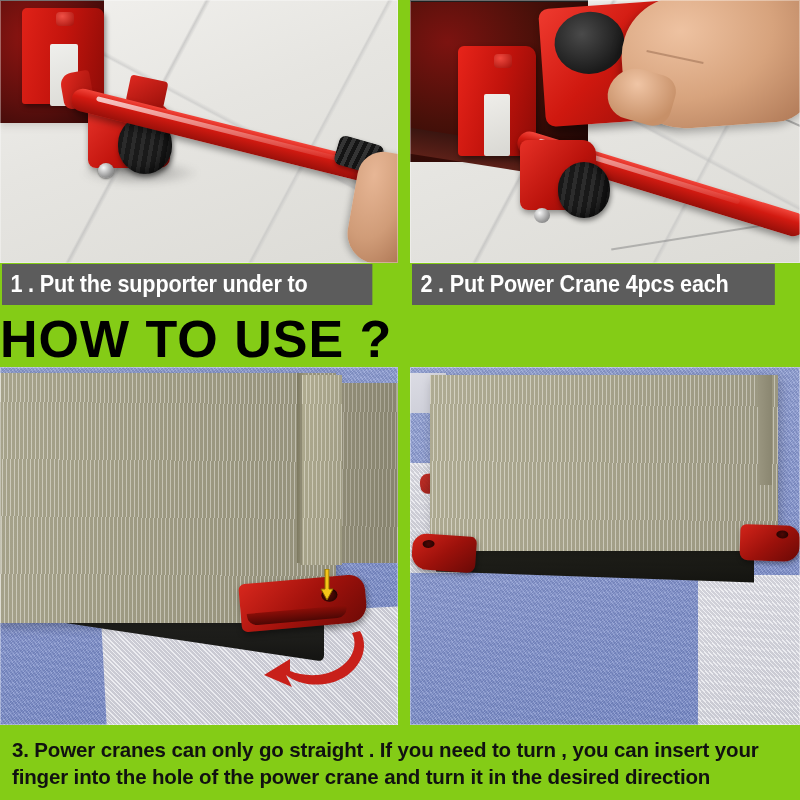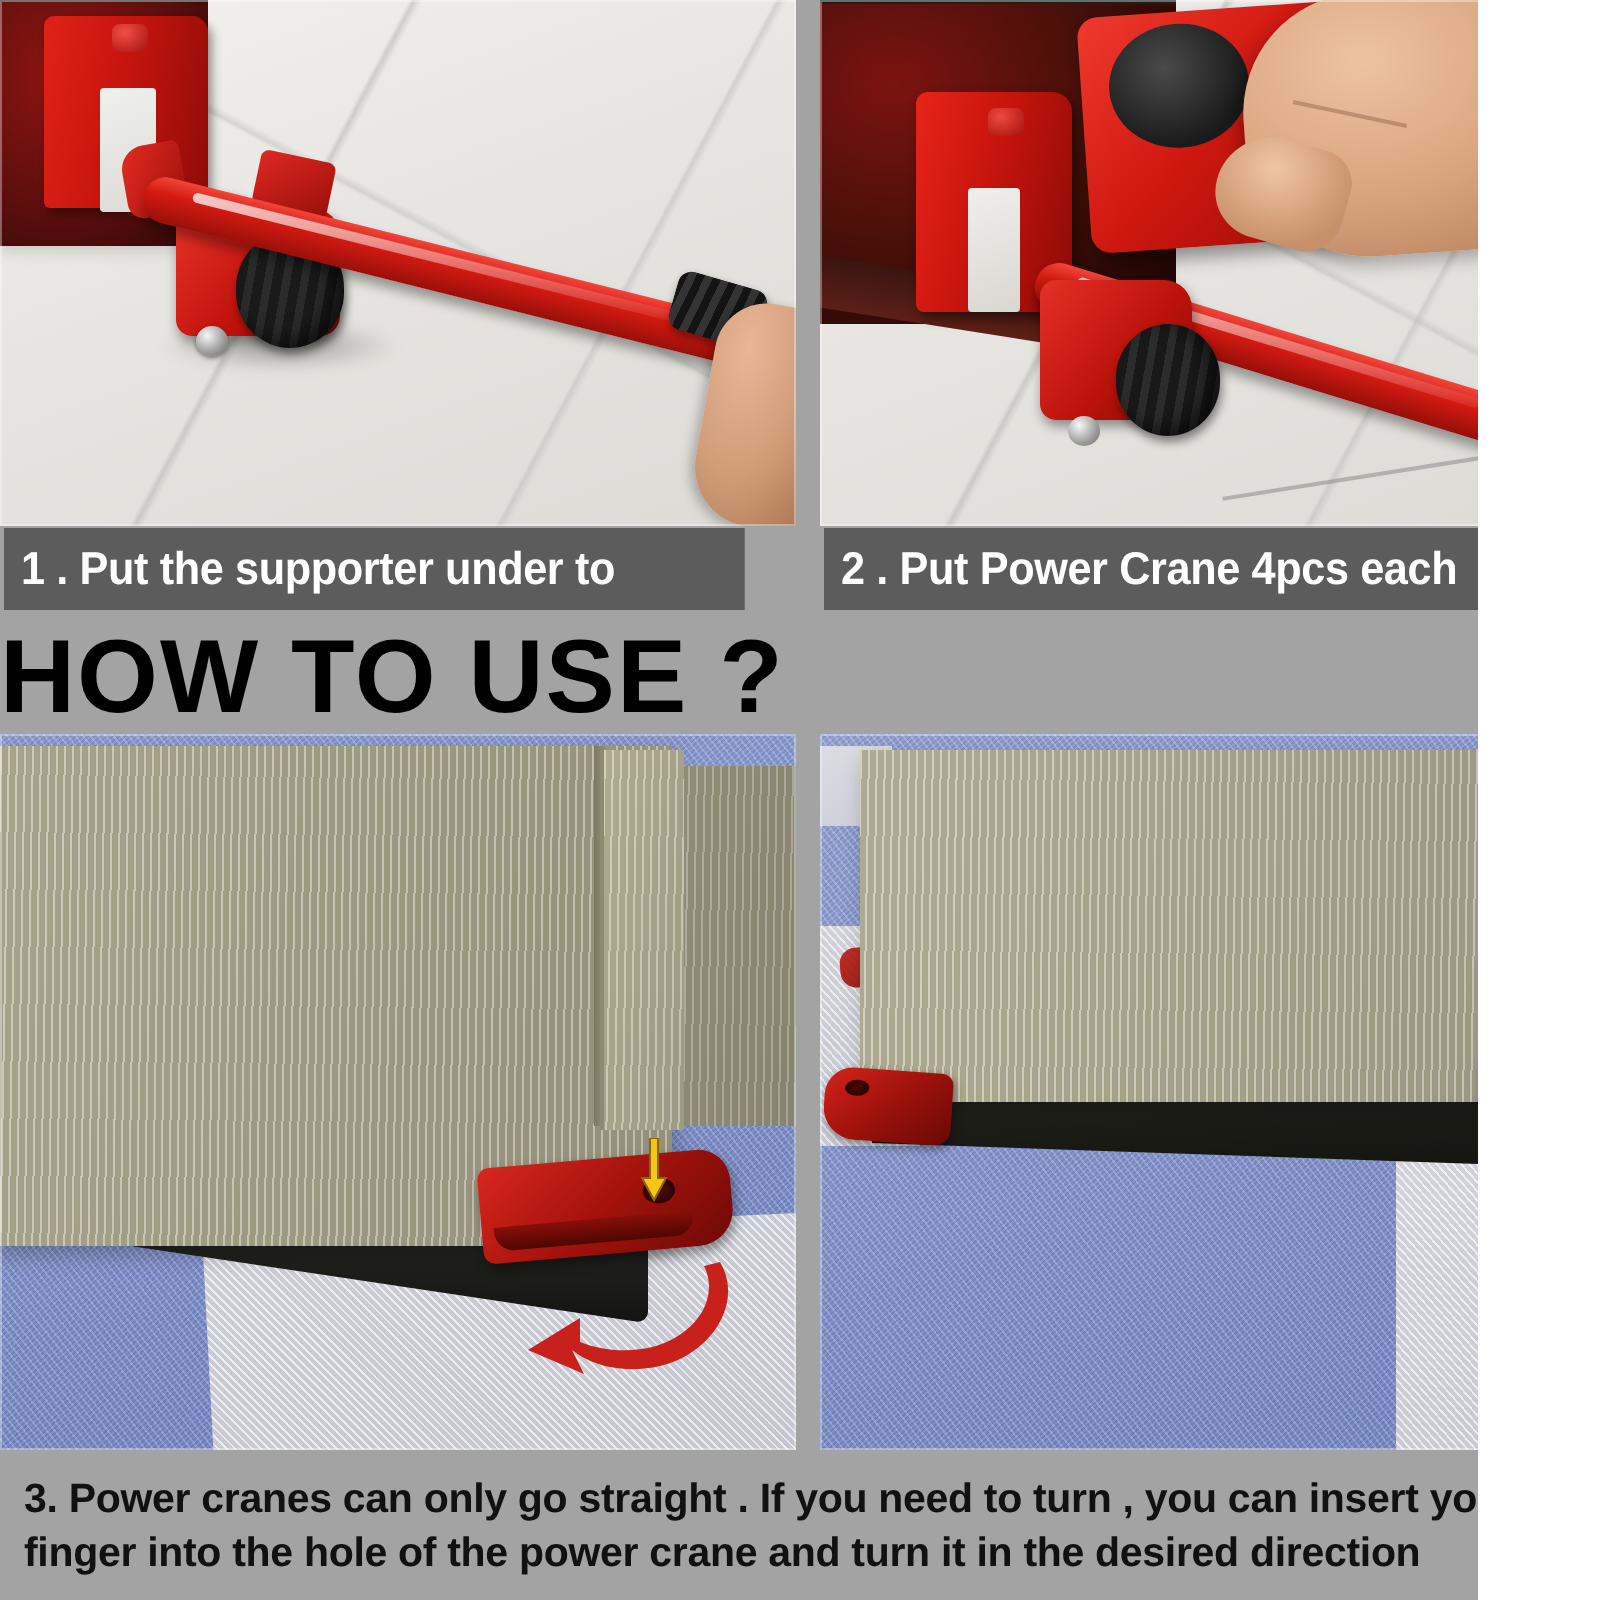--- a/index.html
+++ b/index.html
@@ -6,23 +6,23 @@
   html, body {
     margin: 0;
     padding: 0;
     background: #ffffff;
   }
   body {
     font-family: "Liberation Sans", sans-serif;
   }
   #page {
     position: relative;
-    width: 739px;
+    width: 800px;
     height: 800px;
-    background: #a3a3a3;
+    background: #84cc16;
     overflow: hidden;
   }
 
   
   .photo {
     position: absolute;
     overflow: hidden;
     background: #cfcfcf;
   }
 

